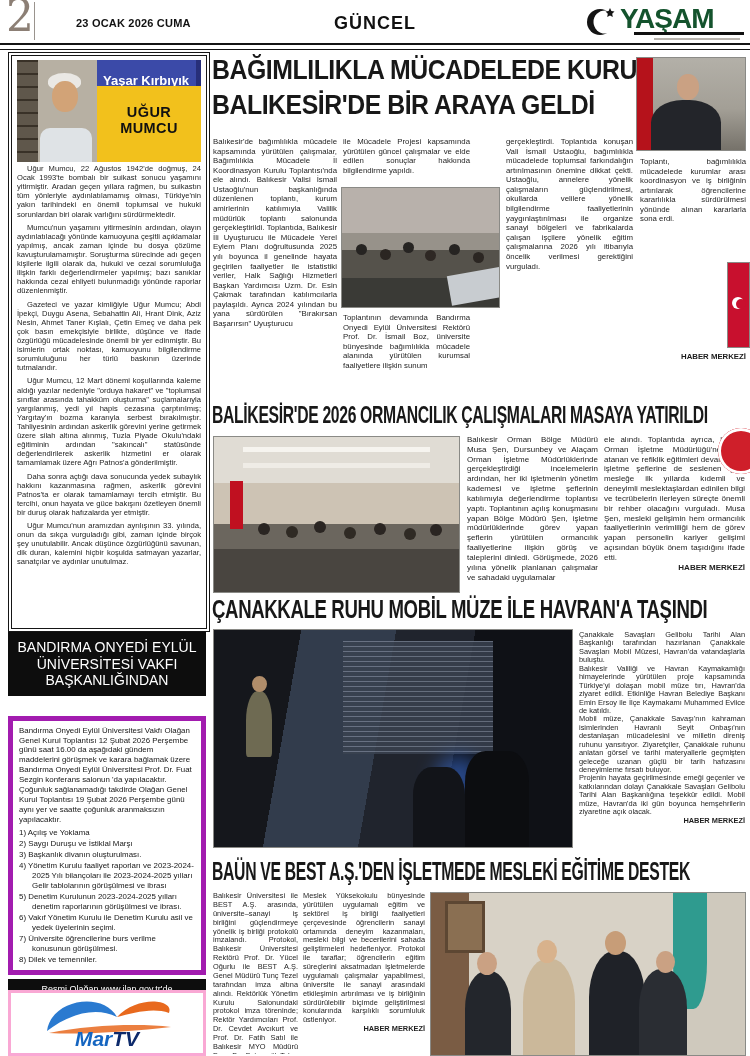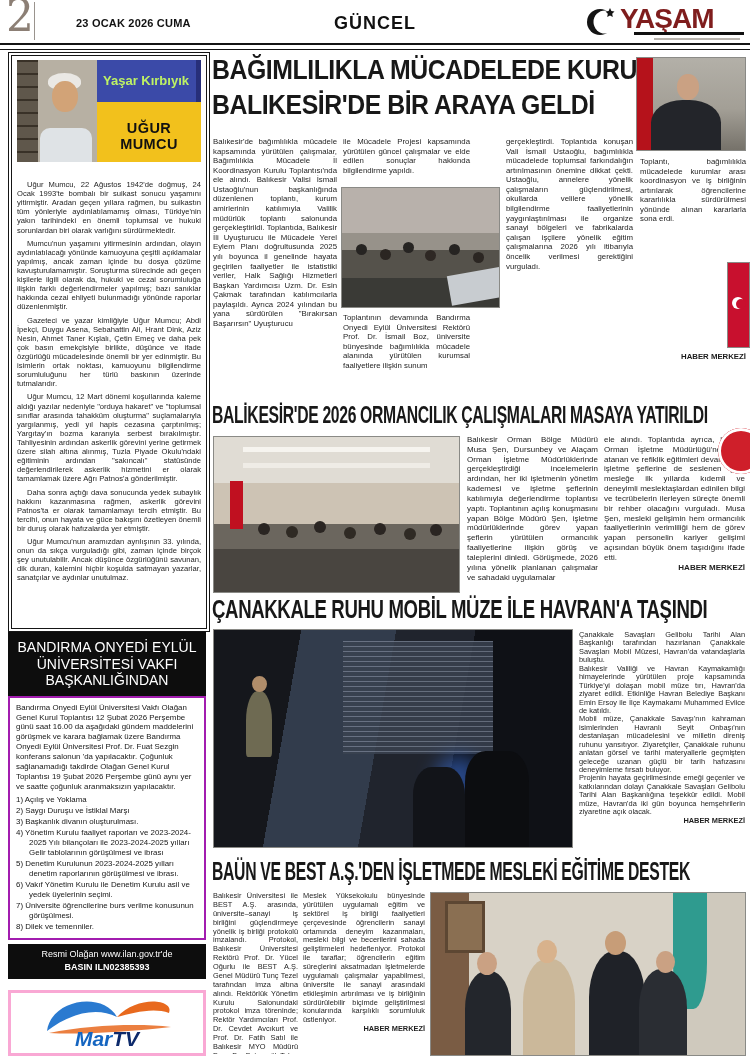--- a/index.html
+++ b/index.html
@@ -5,47 +5,47 @@
   html,body{margin:0;padding:0;}
   body{width:750px;height:1056px;position:relative;background:#fff;overflow:hidden;
        font-family:"Liberation Sans","DejaVu Sans",sans-serif;color:#1b1b1b;}
   .abs{position:absolute;}
   
   .pagenum{left:6px;top:-6px;font-family:"DejaVu Serif",serif;font-size:44px;color:#8c7f75;line-height:1;}
   .hdr-vline{left:34px;top:2px;width:1px;height:38px;background:#9a948e;}
   .hdr-date{left:76px;top:17px;font-size:11px;font-weight:800;letter-spacing:.2px;color:#111;}
   .hdr-section{left:0;right:0;top:13px;text-align:center;font-size:18px;font-weight:900;letter-spacing:1px;color:#111;}
   .hdr-logo{right:6px;top:2px;width:160px;height:40px;}
-  .hdr-logo .word{position:absolute;left:36px;top:1px;font-size:28px;font-weight:900;letter-spacing:-1px;color:#7f1d1d;}
+  .hdr-logo .word{position:absolute;left:36px;top:1px;font-size:28px;font-weight:900;letter-spacing:-1px;color:#14532d;}
   .hdr-logo .bar{position:absolute;left:50px;right:0;bottom:7px;height:3px;background:#101010;}
   .hdr-logo .tag{position:absolute;left:70px;right:4px;bottom:2px;height:2px;background:#b9b4ae;}
   .hdr-rule{left:0;right:0;top:43px;height:4px;border-top:2px solid #141414;border-bottom:1px solid #141414;}
   
   .author-box{left:8px;top:52px;width:196px;height:574px;border:1px solid #151515;padding:2px;}
   .author-inner{border:1px solid #151515;width:100%;height:100%;box-sizing:border-box;padding:4px 5px;overflow:hidden;}
   .author-head{display:flex;height:102px;}
   .author-photo{width:80px;height:102px;position:relative;overflow:hidden;flex:0 0 80px;
      background:linear-gradient(90deg,#5f574b 0 26%,#b7b0a3 26% 100%);}
   .shelf{position:absolute;left:0;top:0;width:26%;height:100%;
      background:repeating-linear-gradient(180deg,rgba(25,18,10,.55) 0 2px,transparent 2px 13px);}
   .a-hair{position:absolute;left:31px;top:13px;width:33px;height:17px;background:#eae8e4;border-radius:50% 50% 40% 40%;}
   .a-face{position:absolute;left:35px;top:21px;width:26px;height:31px;background:#d2a377;border-radius:48%;}
   .a-shirt{position:absolute;left:23px;bottom:0;width:52px;height:34px;background:#dfe3e6;border-radius:10px 10px 0 0;}
   .author-titles{flex:1;display:flex;flex-direction:column;}
-  .author-name{background:#3b4aa8;border-right:5px solid #272f7a;color:#bef264;font-size:13px;font-weight:700;
-     text-align:right;padding:13px 7px 0 0;height:42px;box-sizing:border-box;}
+  .author-name{background:#3b4aa8;border-right:5px solid #272f7a;color:#ffffff;font-size:13px;font-weight:700;
+     text-align:right;padding:13px 7px 0 0;height:26px;box-sizing:border-box;}
   .author-title{background:#f2c11c;color:#111;font-size:14.5px;font-weight:800;text-align:center;
      padding-top:18px;flex:1;letter-spacing:.4px;}
-  .author-text{margin-top:18px;font-size:7.6px;line-height:1.2;text-align:justify;color:#1d1d1d;}
+  .author-text{margin-top:2px;font-size:7.6px;line-height:1.2;text-align:justify;color:#1d1d1d;}
   .author-text p{margin:0 0 4px 0;text-indent:10px;}
   
   .ann{left:8px;top:632px;width:198px;}
   .ann-title{background:#0d0d0d;color:#fff;text-align:center;font-weight:400;font-size:14px;line-height:1.18;
      padding:7px 4px;}
-  .ann-body{border:2px solid #a21caf;margin-top:0;padding:5px 6px;font-size:7.9px;line-height:1.26;color:#171717;}
+  .ann-body{border:5px solid #a21caf;margin-top:20px;padding:5px 6px;font-size:7.9px;line-height:1.26;color:#171717;}
   .ann-body .lead{margin:0 0 3px 0;}
   .ann-body .item{padding-left:13px;text-indent:-13px;margin:0 0 1px 0;}
   .ann-foot{background:#0d0d0d;color:#fff;text-align:center;font-size:9px;line-height:1.5;margin-top:4px;padding:4px 2px;}
   
   .martv{left:8px;top:990px;width:192px;height:60px;border:3px solid #f9a8d4;position:absolute;background:#fff;overflow:hidden;}
   .martv svg{position:absolute;left:18px;top:-2px;}
   .martv .wordmark{position:absolute;left:0;right:0;bottom:2px;text-align:center;font-size:21px;font-weight:900;font-style:italic;}
   .martv .mar{color:#1565c0;}
   .martv .tv{color:#0d2a6b;}
   

